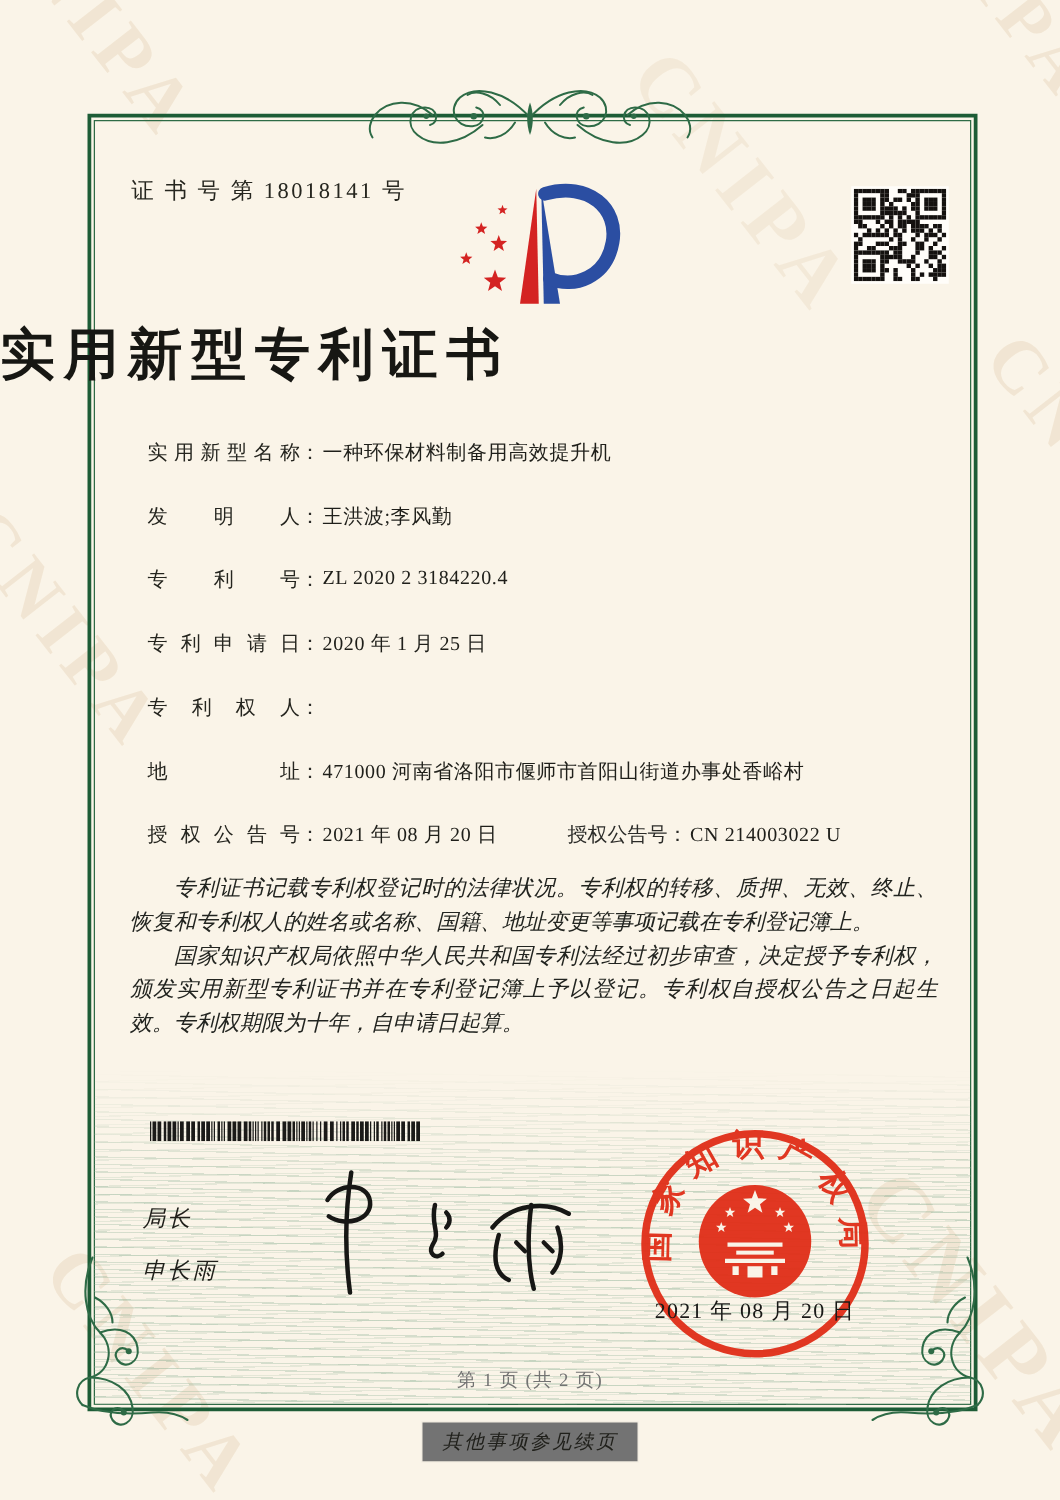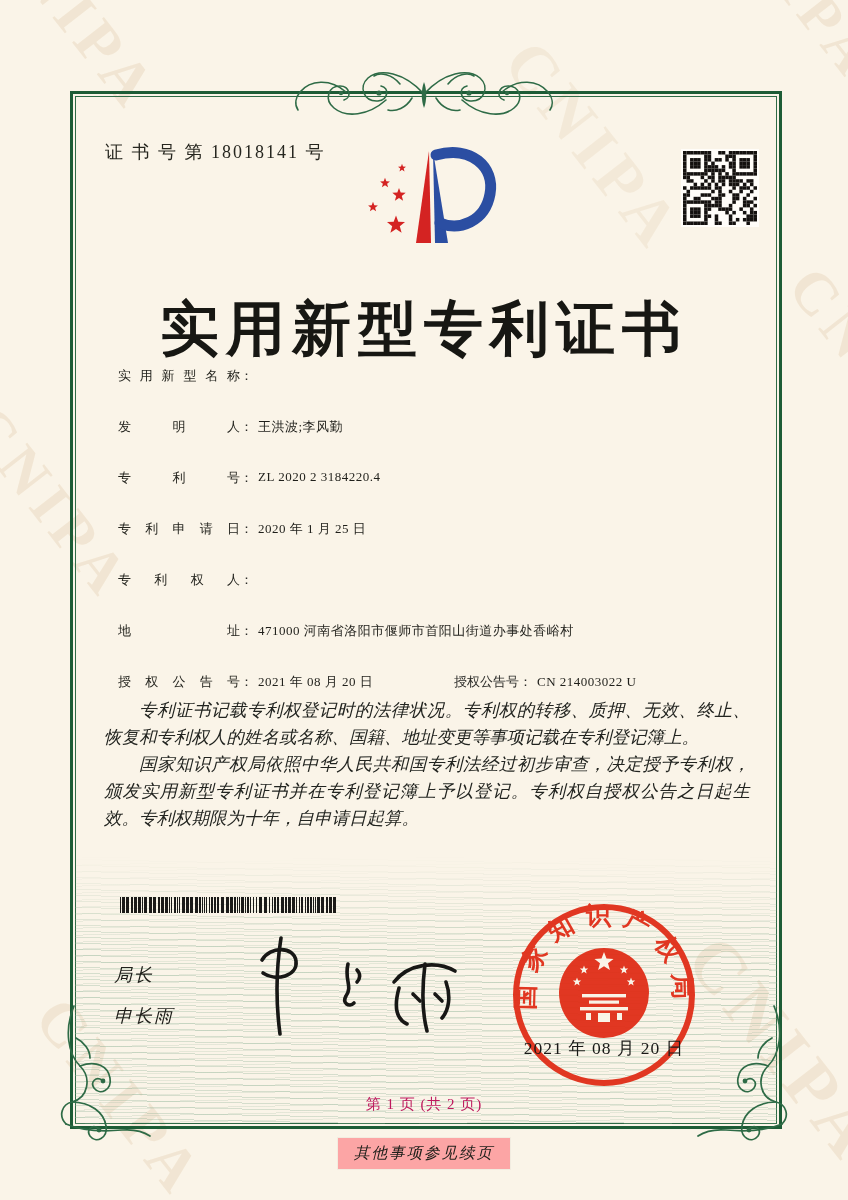--- a/index.html
+++ b/index.html
@@ -34,26 +34,25 @@
   .ornament{position:absolute;z-index:2;}
   
   .cert-no{
     position:absolute;left:105px;top:140px;z-index:2;
     font-size:18px;letter-spacing:2px;color:#26261f;
   }
   .logo{position:absolute;left:349px;top:141px;z-index:2;}
   .qr{position:absolute;left:681px;top:149px;z-index:2;background:#fffdf9;padding:2px;}
   .title{
     position:absolute;left:0;right:0;top:254px;z-index:2;
-    text-align:center;font-size:59px;font-weight:700;letter-spacing:7px;
+    font-size:44px;font-weight:700;letter-spacing:7px;
     color:#171713;
-    margin-top:36px;
-  }
-  
-  .fields{position:absolute;left:118px;top:352px;width:640px;z-index:2;font-size:13px;margin-top:15px;}
+  }
+  
+  .fields{position:absolute;left:118px;top:352px;width:640px;z-index:2;font-size:16px;}
   .f-row{height:51px;display:flex;align-items:flex-start;position:relative;}
   .f-label{display:inline-block;width:122px;text-align:justify;text-align-last:justify;color:#25251f;}
   .f-colon{display:inline-block;width:18px;}
   .f-value{letter-spacing:.5px;color:#1f1f1a;}
   .f-group2{position:absolute;left:336px;top:0;white-space:nowrap;}
   
   .body-text{
     position:absolute;left:104px;top:697px;width:646px;z-index:2;
     font-size:17.5px;line-height:27px;font-style:italic;color:#222420;
     text-align:justify;
@@ -64,25 +63,25 @@
   .sig-labels{position:absolute;left:114px;top:963px;z-index:2;font-size:18px;font-style:italic;color:#20201b;}
   .sig-labels div{margin-bottom:17px;letter-spacing:2px;}
   .signature{position:absolute;left:248px;top:928px;z-index:3;}
   .seal{position:absolute;left:508px;top:899px;z-index:3;opacity:.96;}
   .seal-date{
     position:absolute;left:498px;top:1036px;width:212px;z-index:4;
     text-align:center;font-size:17.5px;color:#191917;letter-spacing:1px;
   }
   .page-no{
     position:absolute;left:0;right:0;top:1095px;z-index:2;
-    text-align:center;font-size:15px;color:#be185d;letter-spacing:1px;
+    text-align:center;font-size:15px;color:#737373;letter-spacing:1px;
   }
   .note{
     position:absolute;left:50%;top:1138px;transform:translateX(-50%);z-index:2;
-    background:#fca5a5;padding:5px 16px;font-size:15.5px;font-style:italic;
+    background:#737373;padding:5px 16px;font-size:15.5px;font-style:italic;
     letter-spacing:2px;color:#20201b;box-shadow:0 0 0 1px rgba(0,0,0,0.03);
   }
 </style>
 </head>
 <body>
 
 <div class="wm" style="left:-42px;top:-24px;font-size:62px;">CNIPA</div>
 <div class="wm" style="left:688px;top:-48px;font-size:58px;">CNIPA</div>
 <div class="wm" style="left:472px;top:108px;font-size:66px;opacity:.55;">CNIPA</div>
 <div class="wm" style="left:758px;top:330px;font-size:60px;">CNIPA</div>
@@ -393,20 +392,21 @@
     <rect x="49.33" y="70.48" width="3.52" height="3.52" fill="#14110f"></rect>
     <rect x="63.43" y="70.48" width="3.52" height="3.52" fill="#14110f"></rect>
   </svg>
 
 <div class="title">实用新型专利证书</div>
 
 <div class="fields">
   <div class="f-row">
     <span class="f-label">实用新型名称</span>
       <span class="f-colon">：</span>
+      <span class="f-value">一种环保材料制备用高效提升机</span>
   </div>
   <div class="f-row">
     <span class="f-label">发明人</span>
       <span class="f-colon">：</span>
       <span class="f-value">王洪波;李风勤</span>
   </div>
   <div class="f-row">
     <span class="f-label">专利号</span>
       <span class="f-colon">：</span>
       <span class="f-value">ZL 2020 2 3184220.4</span>

